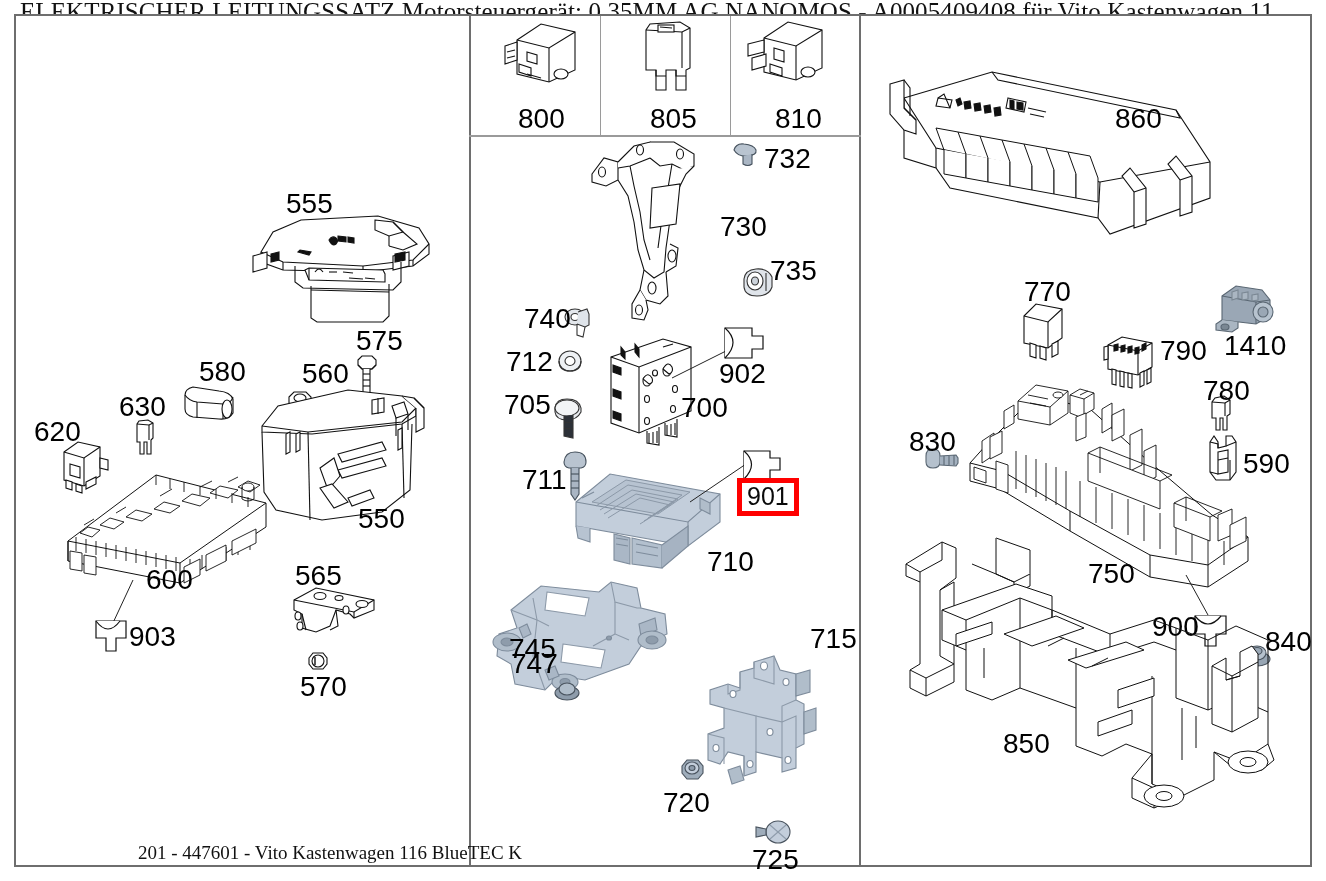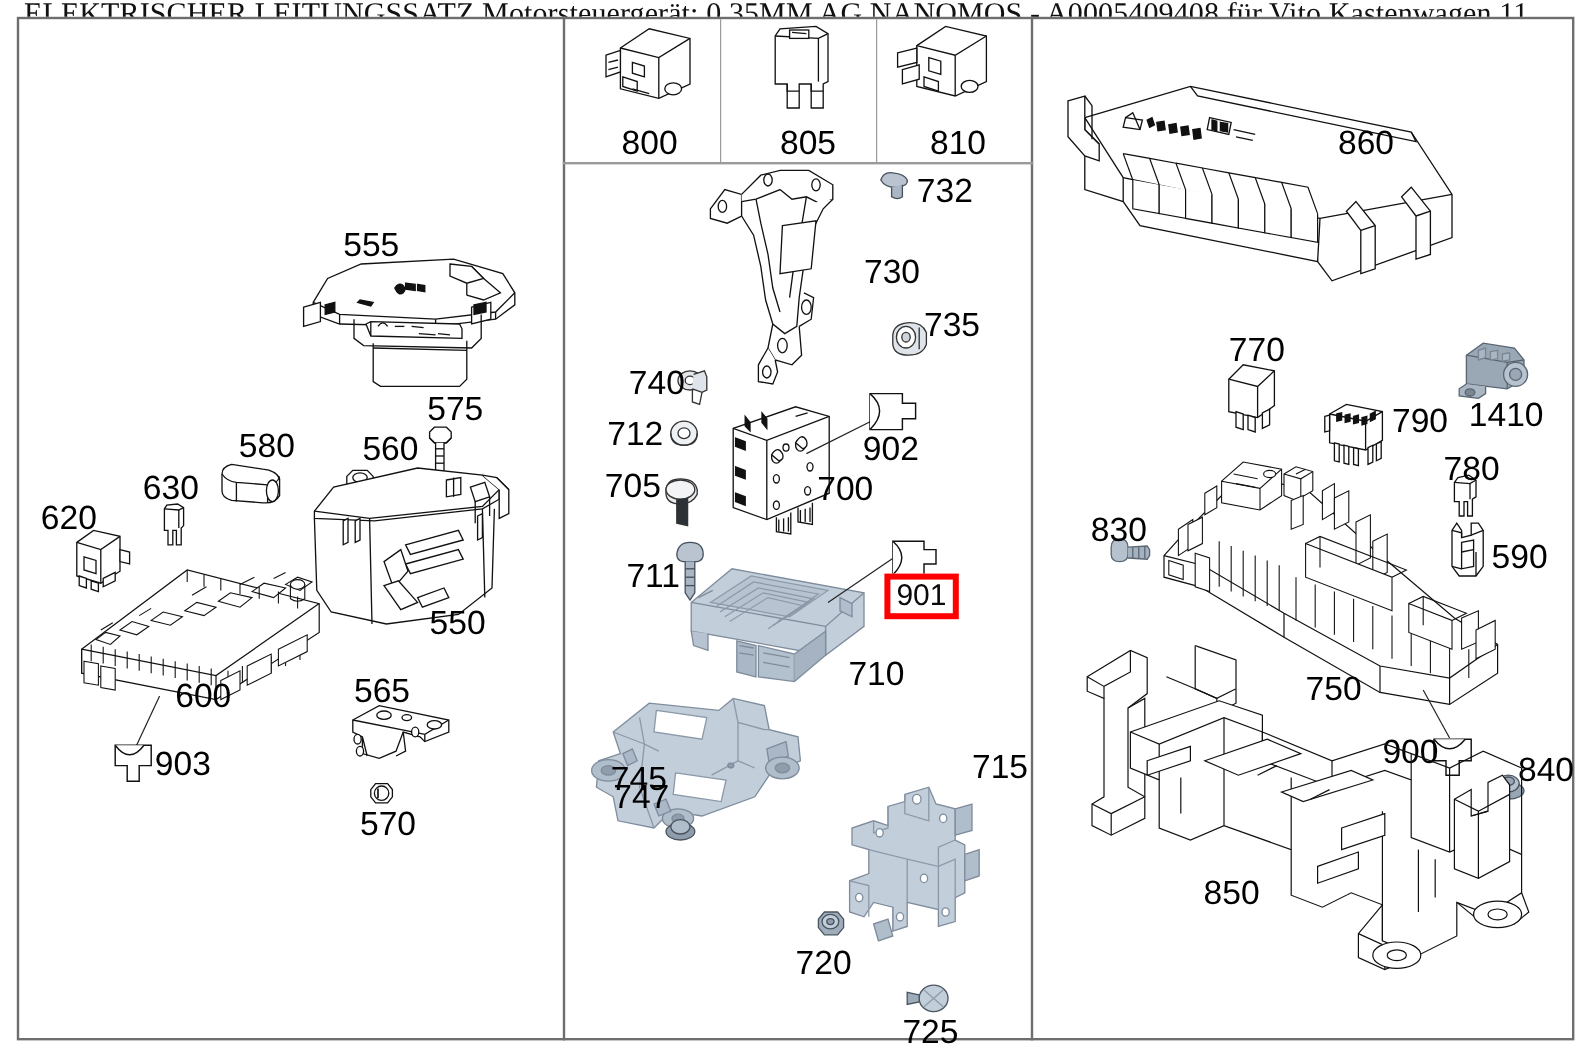--- a/index.html
+++ b/index.html
@@ -814,14 +814,15 @@
 
       <path d="M152 116 L168 108"></path>
         <path d="M196 136 L212 128"></path>
       <path d="M88 118 L88 148"></path>
       <path d="M286 178 L286 230"></path>
       <path d="M300 186 L300 218"></path>
     </svg>
   </div>
   <div class="lbl" style="left:1003px;top:730px;">850</div>
 
+  <div class="footer">201 - 447601 - Vito Kastenwagen 116 BlueTEC K</div>
 
 </div>
 
 </body></html>

